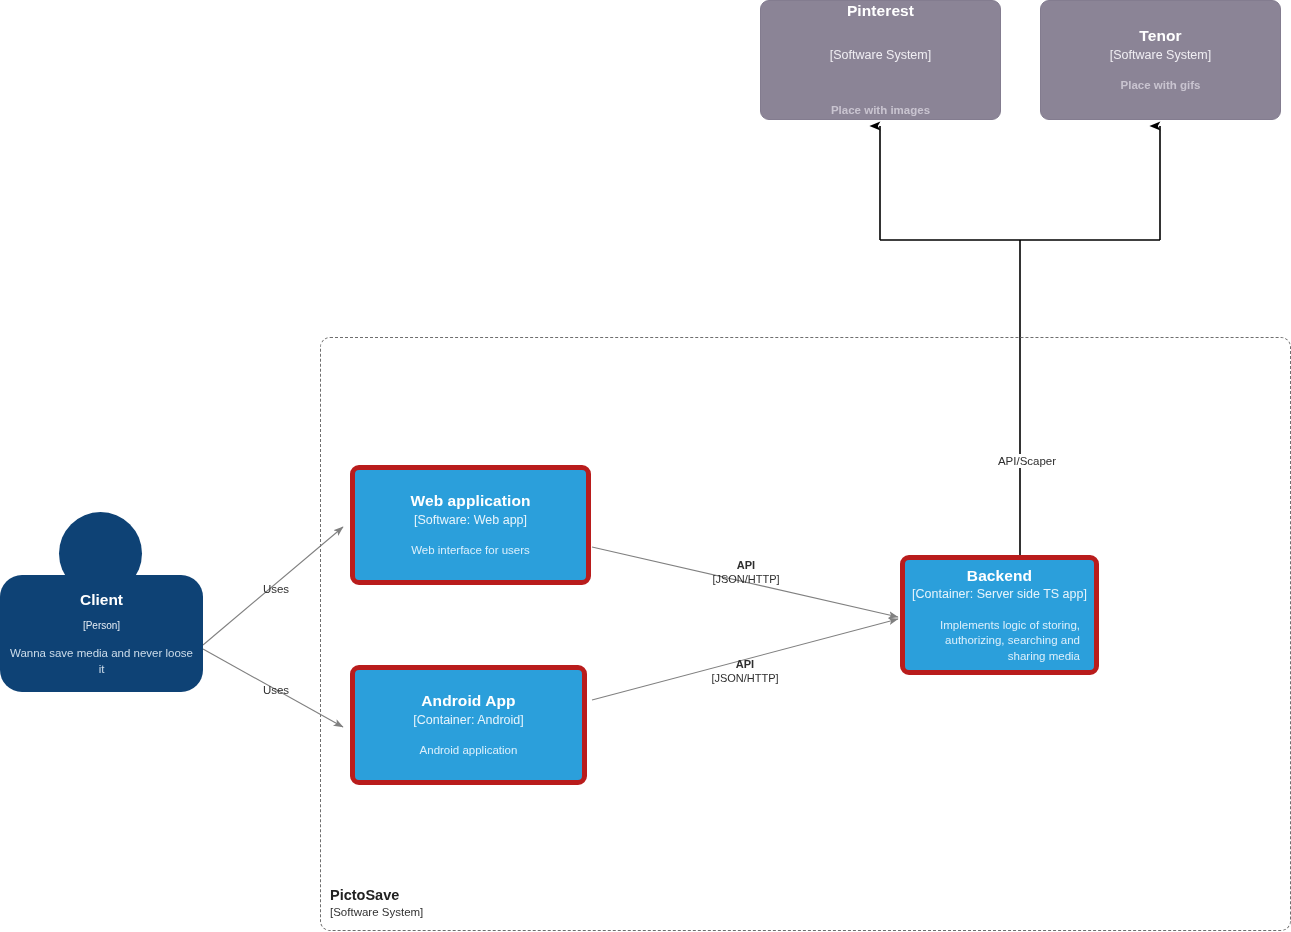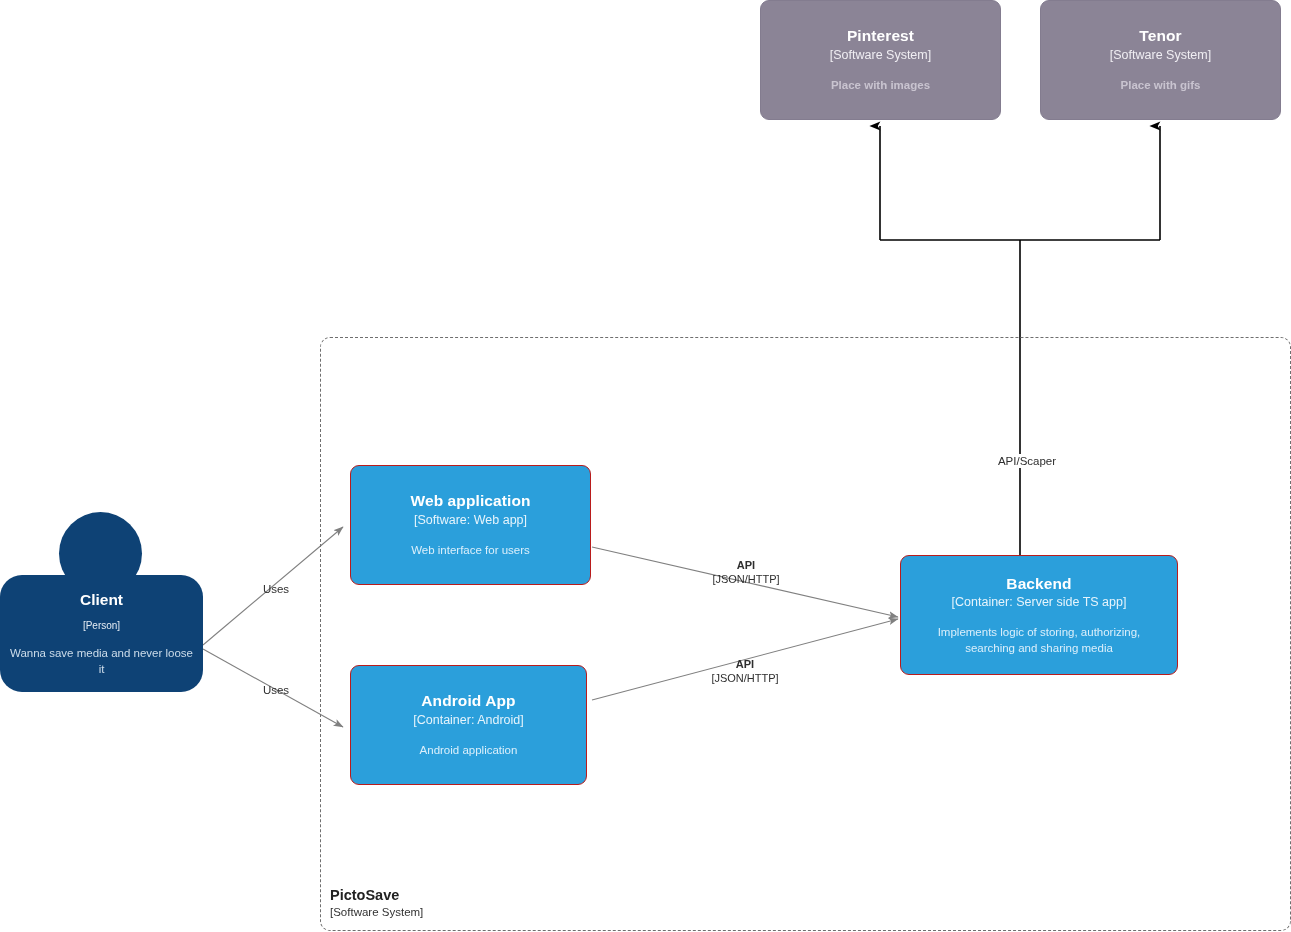--- a/index.html
+++ b/index.html
@@ -63,21 +63,21 @@
 
   .system-ext {
     background: #8B8496;
     border: 1px solid #837c8f;
   }
   .system-ext .n-tech { color: #f0eef3; }
   .system-ext .n-desc { color: #c9c4d0; font-weight: bold; }
 
   .container-box {
     background: #2B9FDB;
-    border: 1px solid #b91c1c;
+    border: 5px solid #b91c1c;
   }
   .container-box .n-tech { color: #e6f4fc; }
   .container-box .n-desc { color: #dbeffb; }
 
   
   .person {
     position: absolute;
   }
   .person .p-head {
     position: absolute;
@@ -193,21 +193,21 @@
 
     <g>
       <path d="M592,547 L898,617" stroke="#808080" stroke-width="1.1" fill="none" marker-end="url(#arrow-grey)"></path>
     </g>
 
     <g>
       <path d="M592,700 L898,619" stroke="#808080" stroke-width="1.1" fill="none" marker-end="url(#arrow-grey)"></path>
     </g>
   </svg>
 
-  <div class="node system-ext" style="left:760px; top:0px; width:241px; height:120px;">
+  <div class="node system-ext" style="left:760px; top:0px; width:241px; height:120px;justify-content:space-between;">
     <div class="n-name">Pinterest</div>
     <div class="n-tech">[Software System]</div>
     <div class="n-desc">Place with images</div>
   </div>
 
   <div class="node system-ext" style="left:1040px; top:0px; width:241px; height:120px;">
     <div class="n-name">Tenor</div>
     <div class="n-tech">[Software System]</div>
     <div class="n-desc">Place with gifs</div>
   </div>
@@ -232,21 +232,21 @@
     <div class="n-tech">[Software: Web app]</div>
     <div class="n-desc">Web interface for users</div>
   </div>
 
   <div class="node container-box" style="left:350px; top:665px; width:237px; height:120px;">
     <div class="n-name">Android App</div>
     <div class="n-tech">[Container: Android]</div>
     <div class="n-desc">Android application</div>
   </div>
 
-  <div class="node container-box" style="left:900px; top:555px; width:278px; height:120px;">
+  <div class="node container-box" style="left:900px; top:555px; width:199px; height:120px;text-align:right;">
     <div class="n-name">Backend</div>
     <div class="n-tech">[Container: Server side TS app]</div>
     <div class="n-desc">Implements logic of storing, authorizing, searching and sharing media</div>
   </div>
 
   <div class="edge-label plain" style="left:236px; top:582px; width:80px;">
     <div class="e-name">Uses</div>
   </div>
 
   <div class="edge-label plain" style="left:236px; top:683px; width:80px;">

